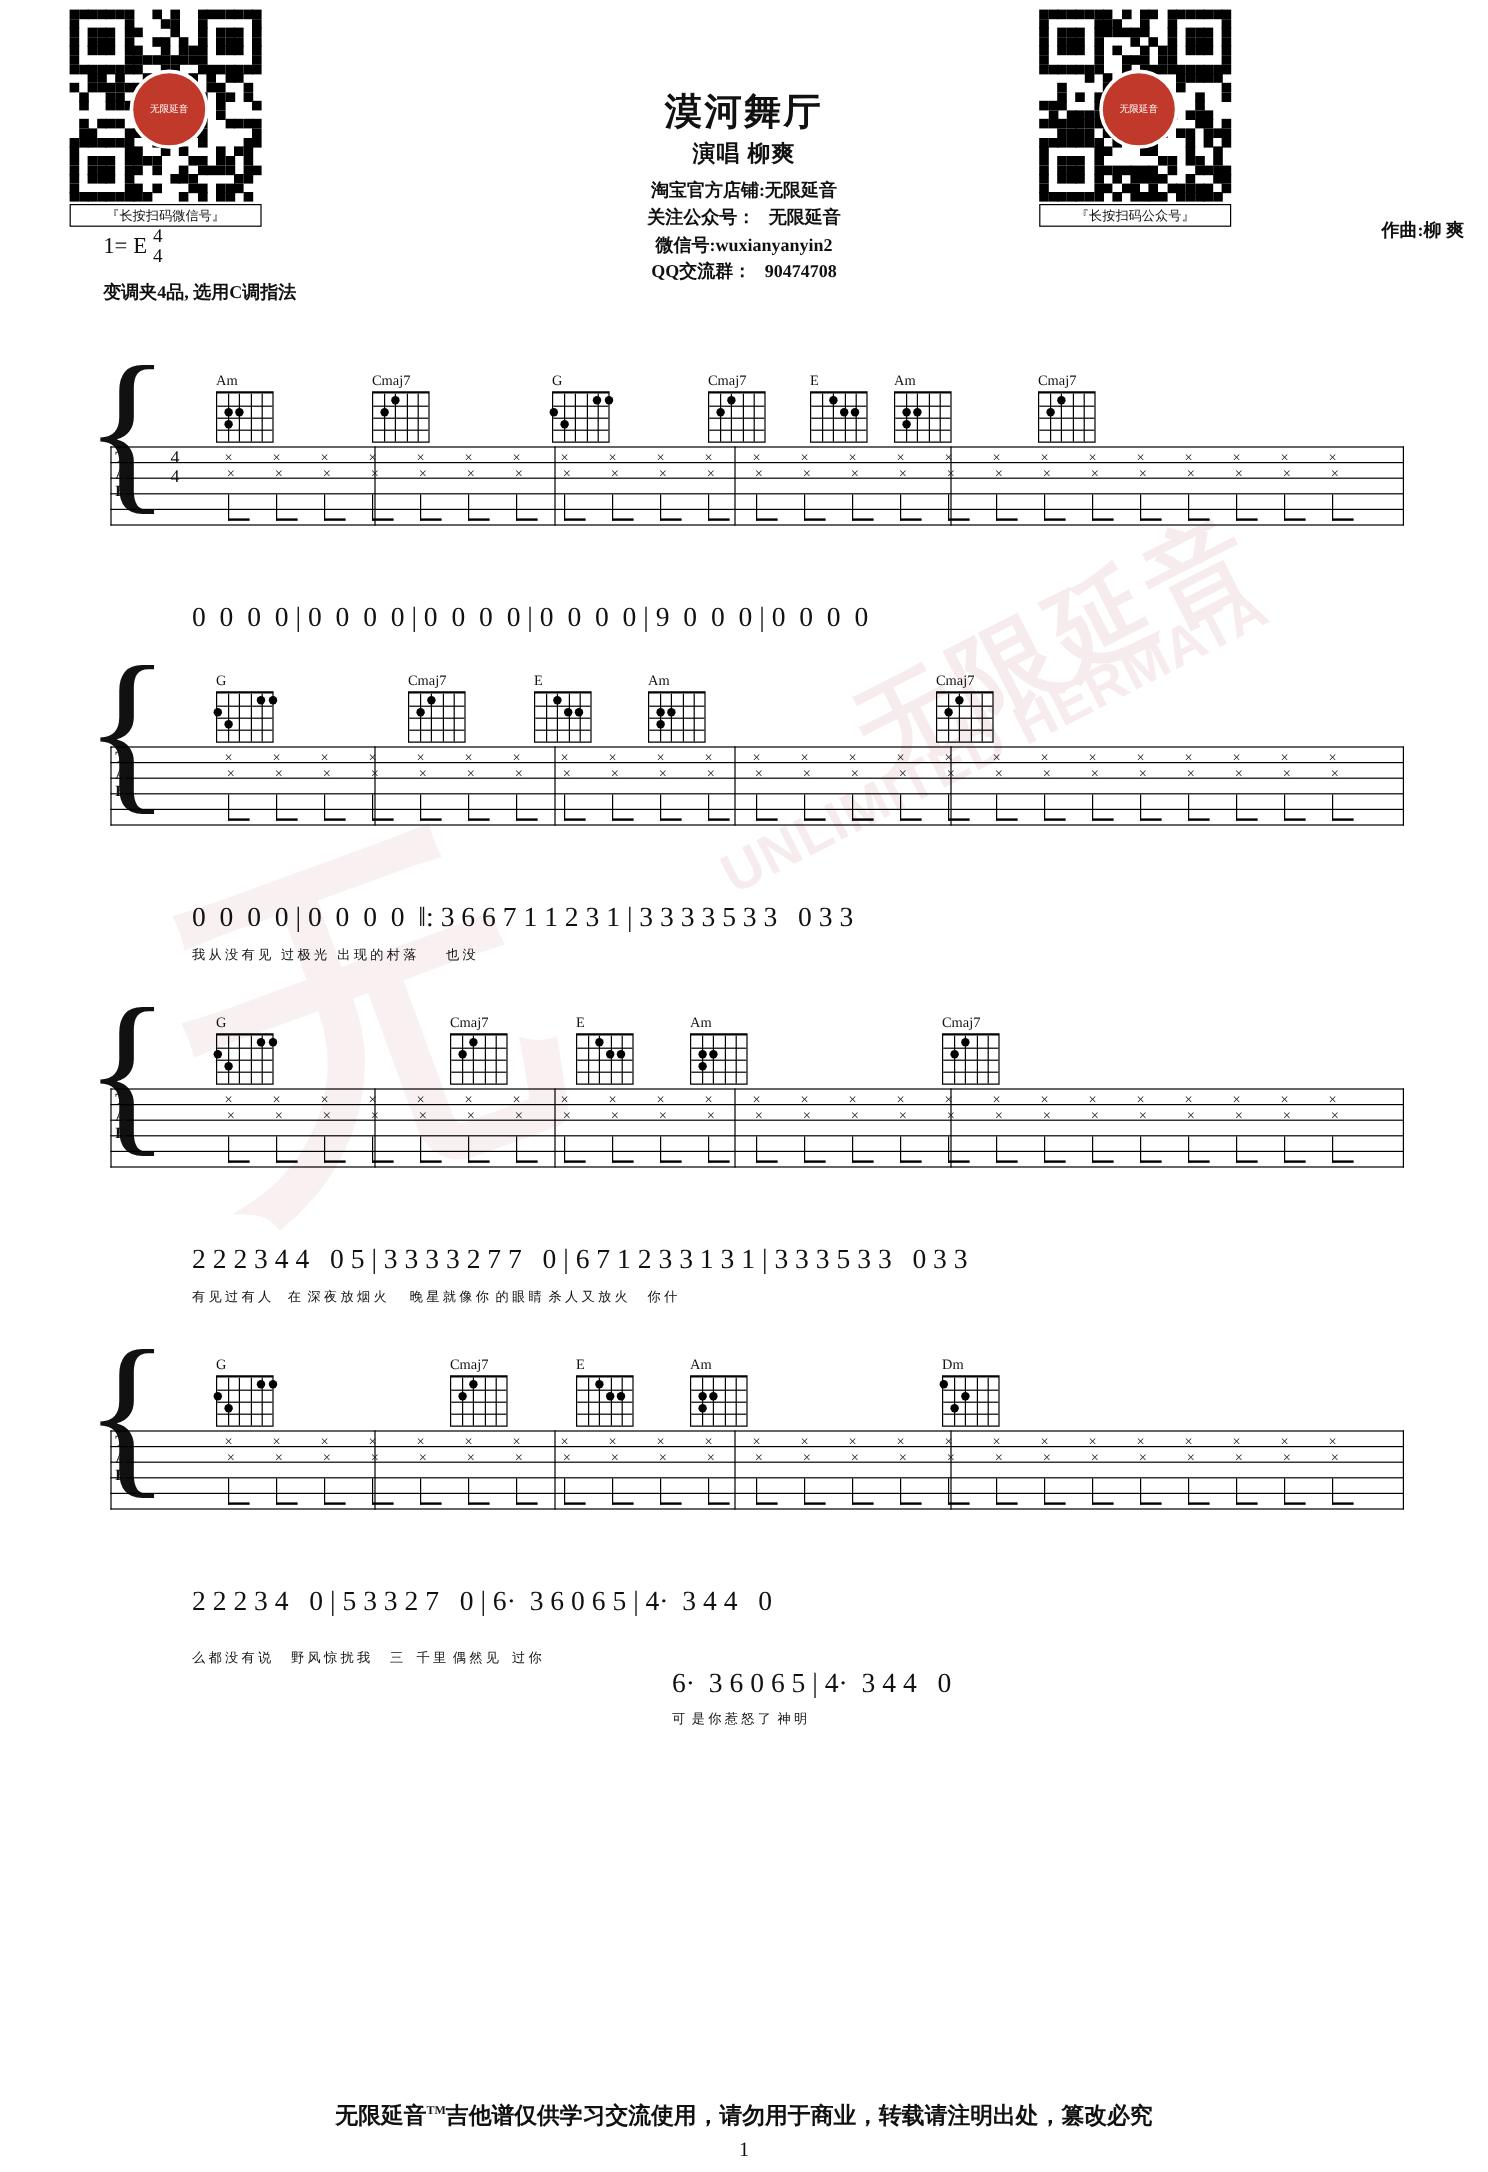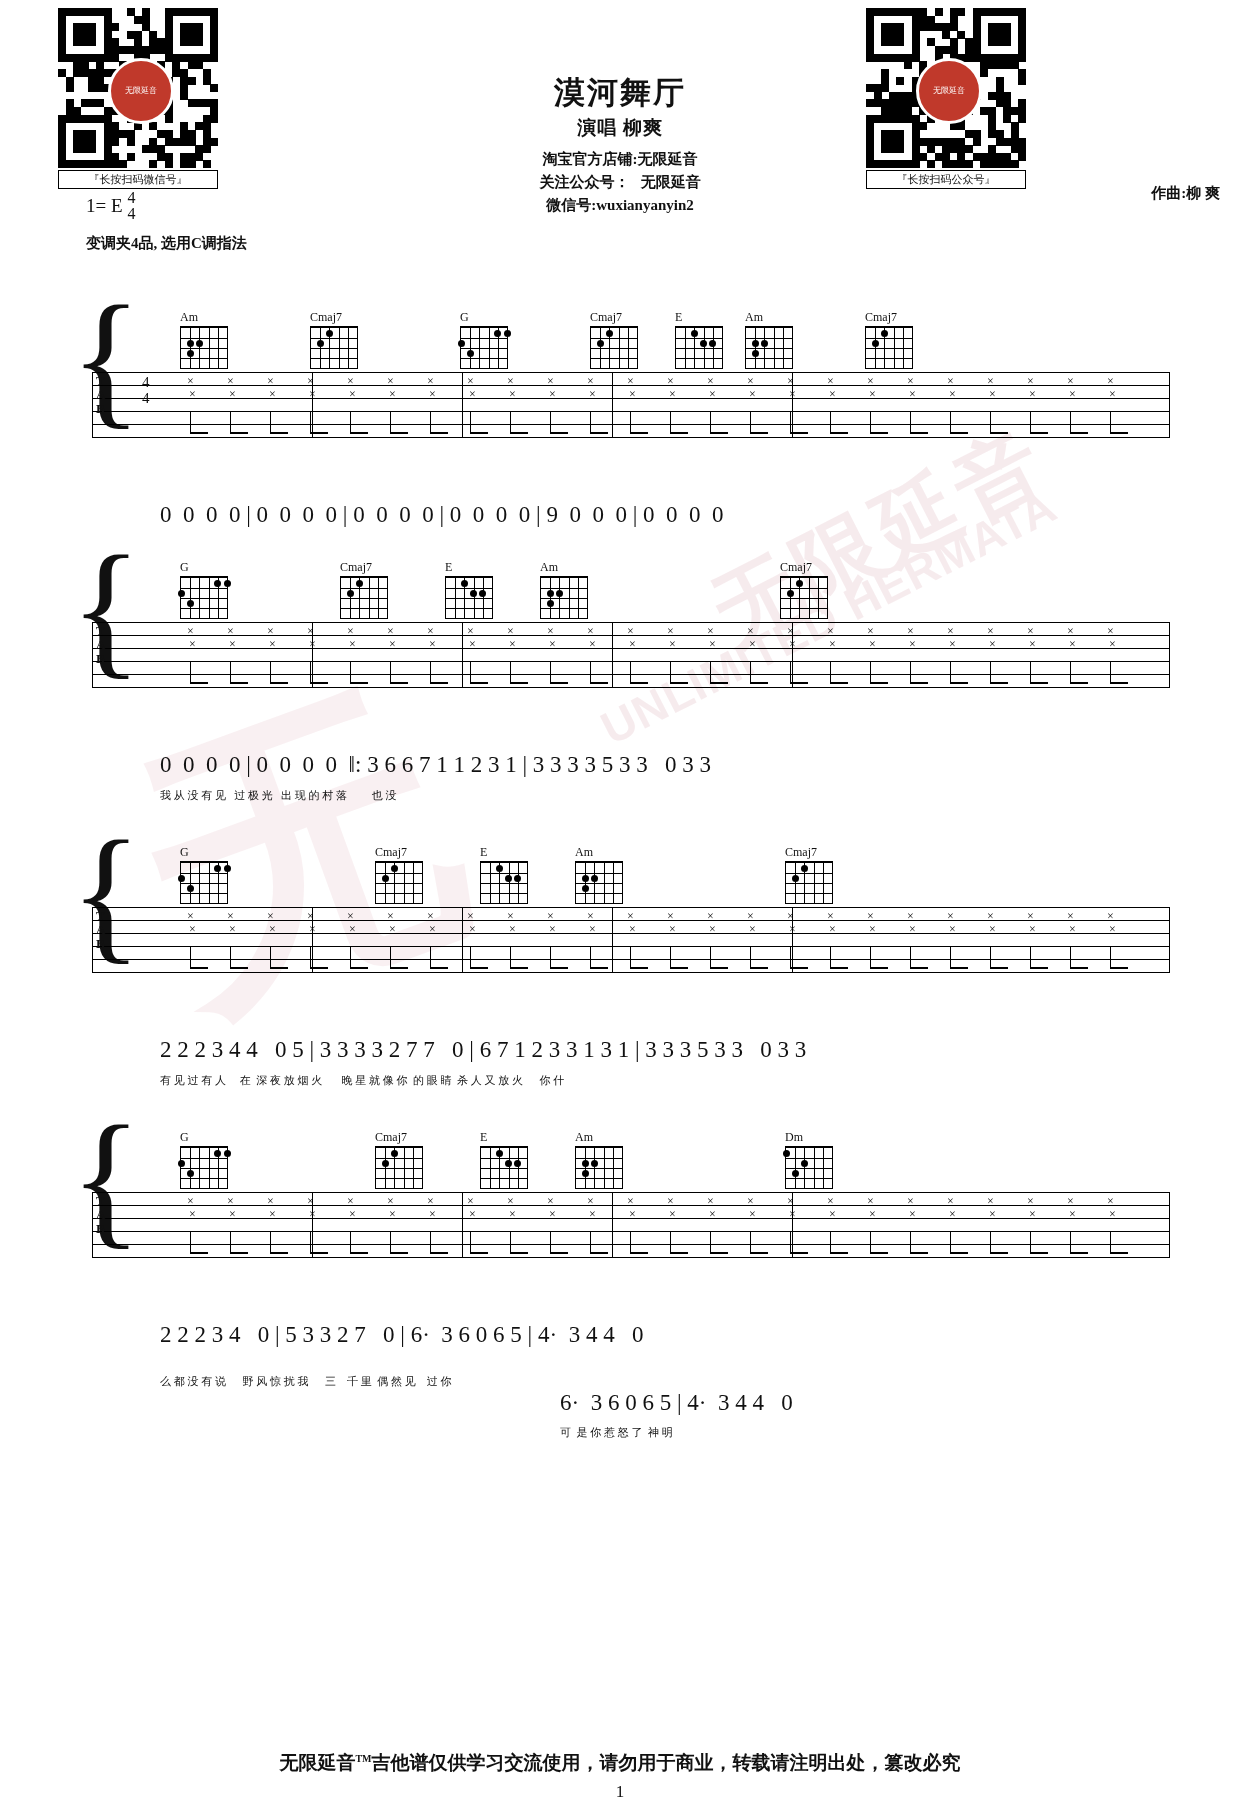--- a/index.html
+++ b/index.html
@@ -612,20 +612,21 @@
     <div class="cap">『长按扫码公众号』</div>
   </div>
 
   <div class="title">漠河舞厅</div>
   <div class="singer">演唱 柳爽</div>
 
   <div class="shopinfo">
     <span class="row"><span>淘宝官方店铺:</span><span>无限延音</span></span>
     <span class="row"><span>关注公众号：</span>&nbsp;&nbsp;&nbsp;<span>无限延音</span></span>
     <span class="row"><span>微信号:</span><span>wuxianyanyin2</span></span>
+    <span class="row"><span>QQ交流群：</span>&nbsp;&nbsp;&nbsp;<span>90474708</span></span>
   </div>
 
   <div class="credits">
     <div>作曲:柳 爽</div>
   </div>
 
   <div class="keyinfo">
     <div class="line1">
       <span>1= E</span>
       <span class="frac">

